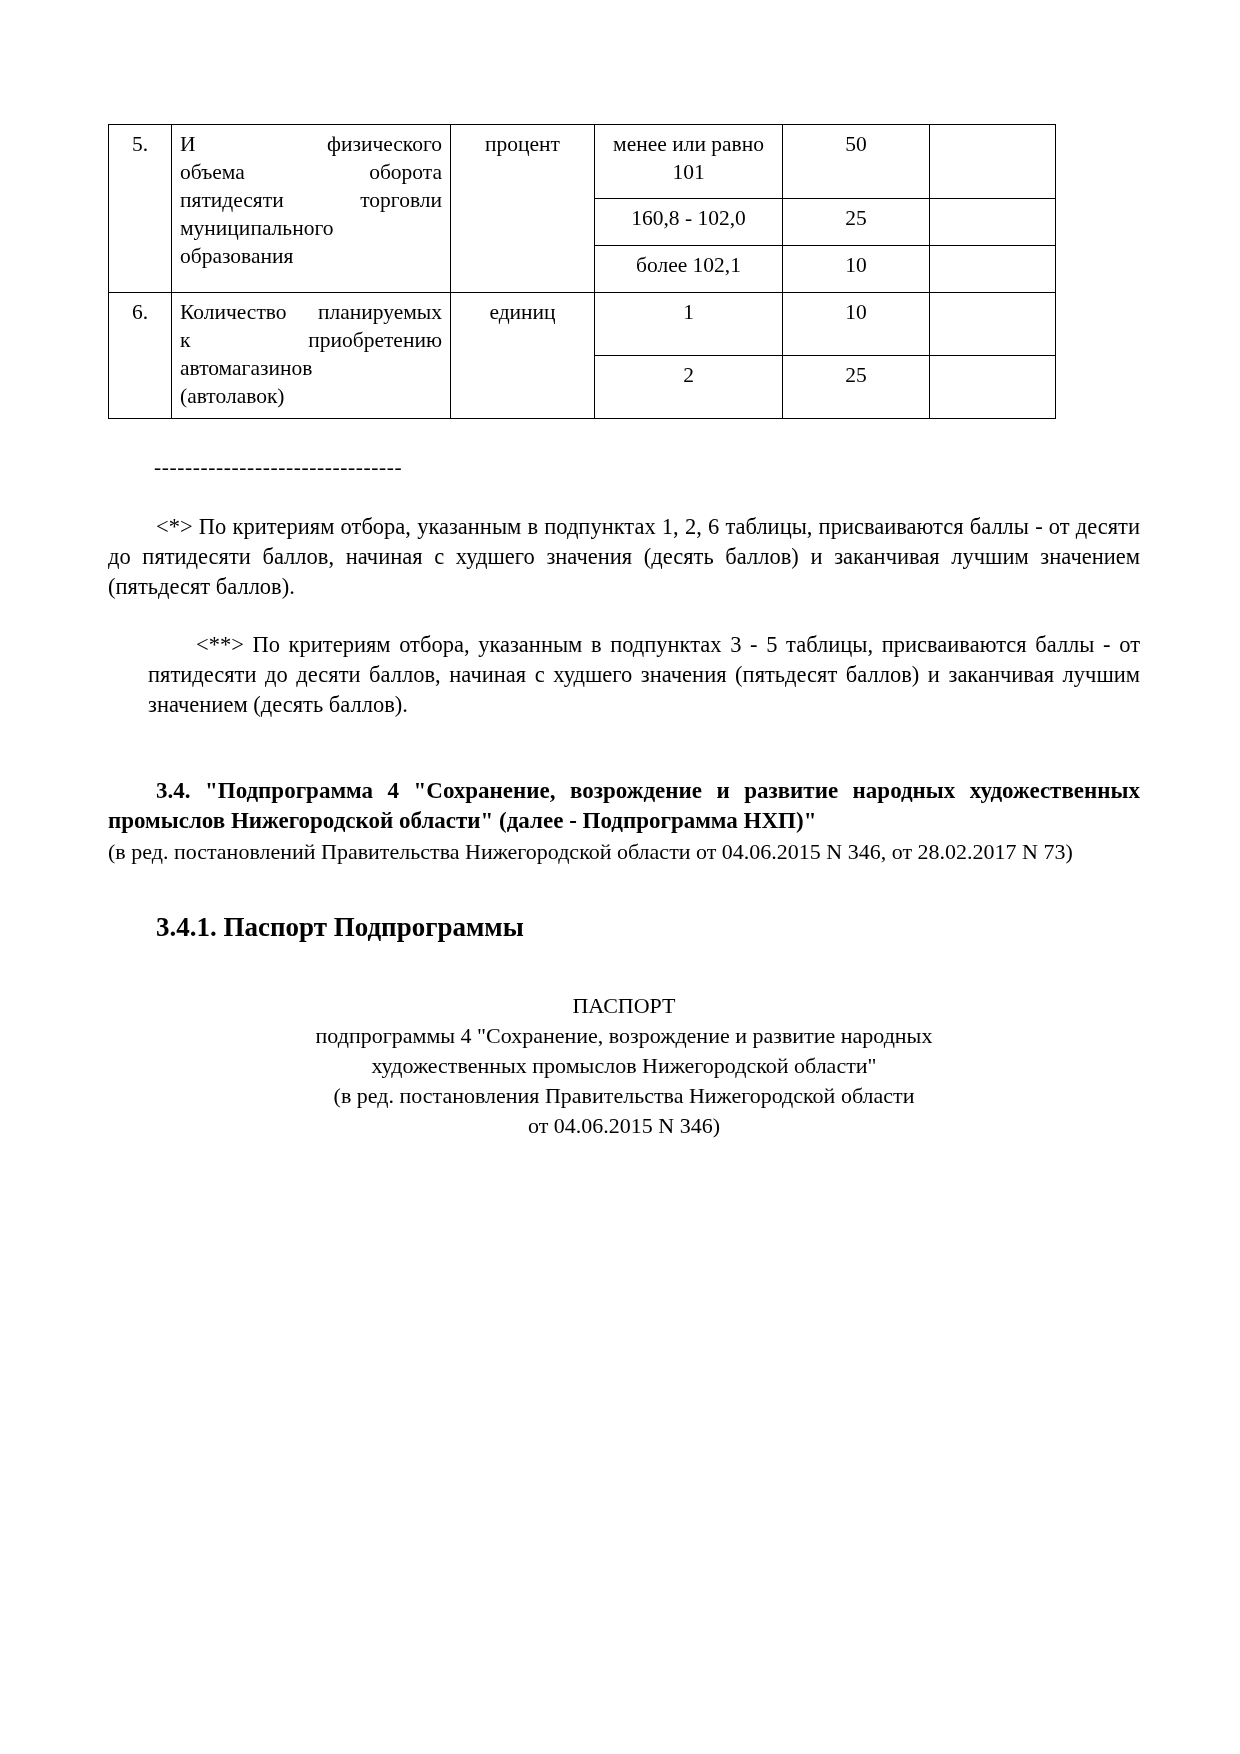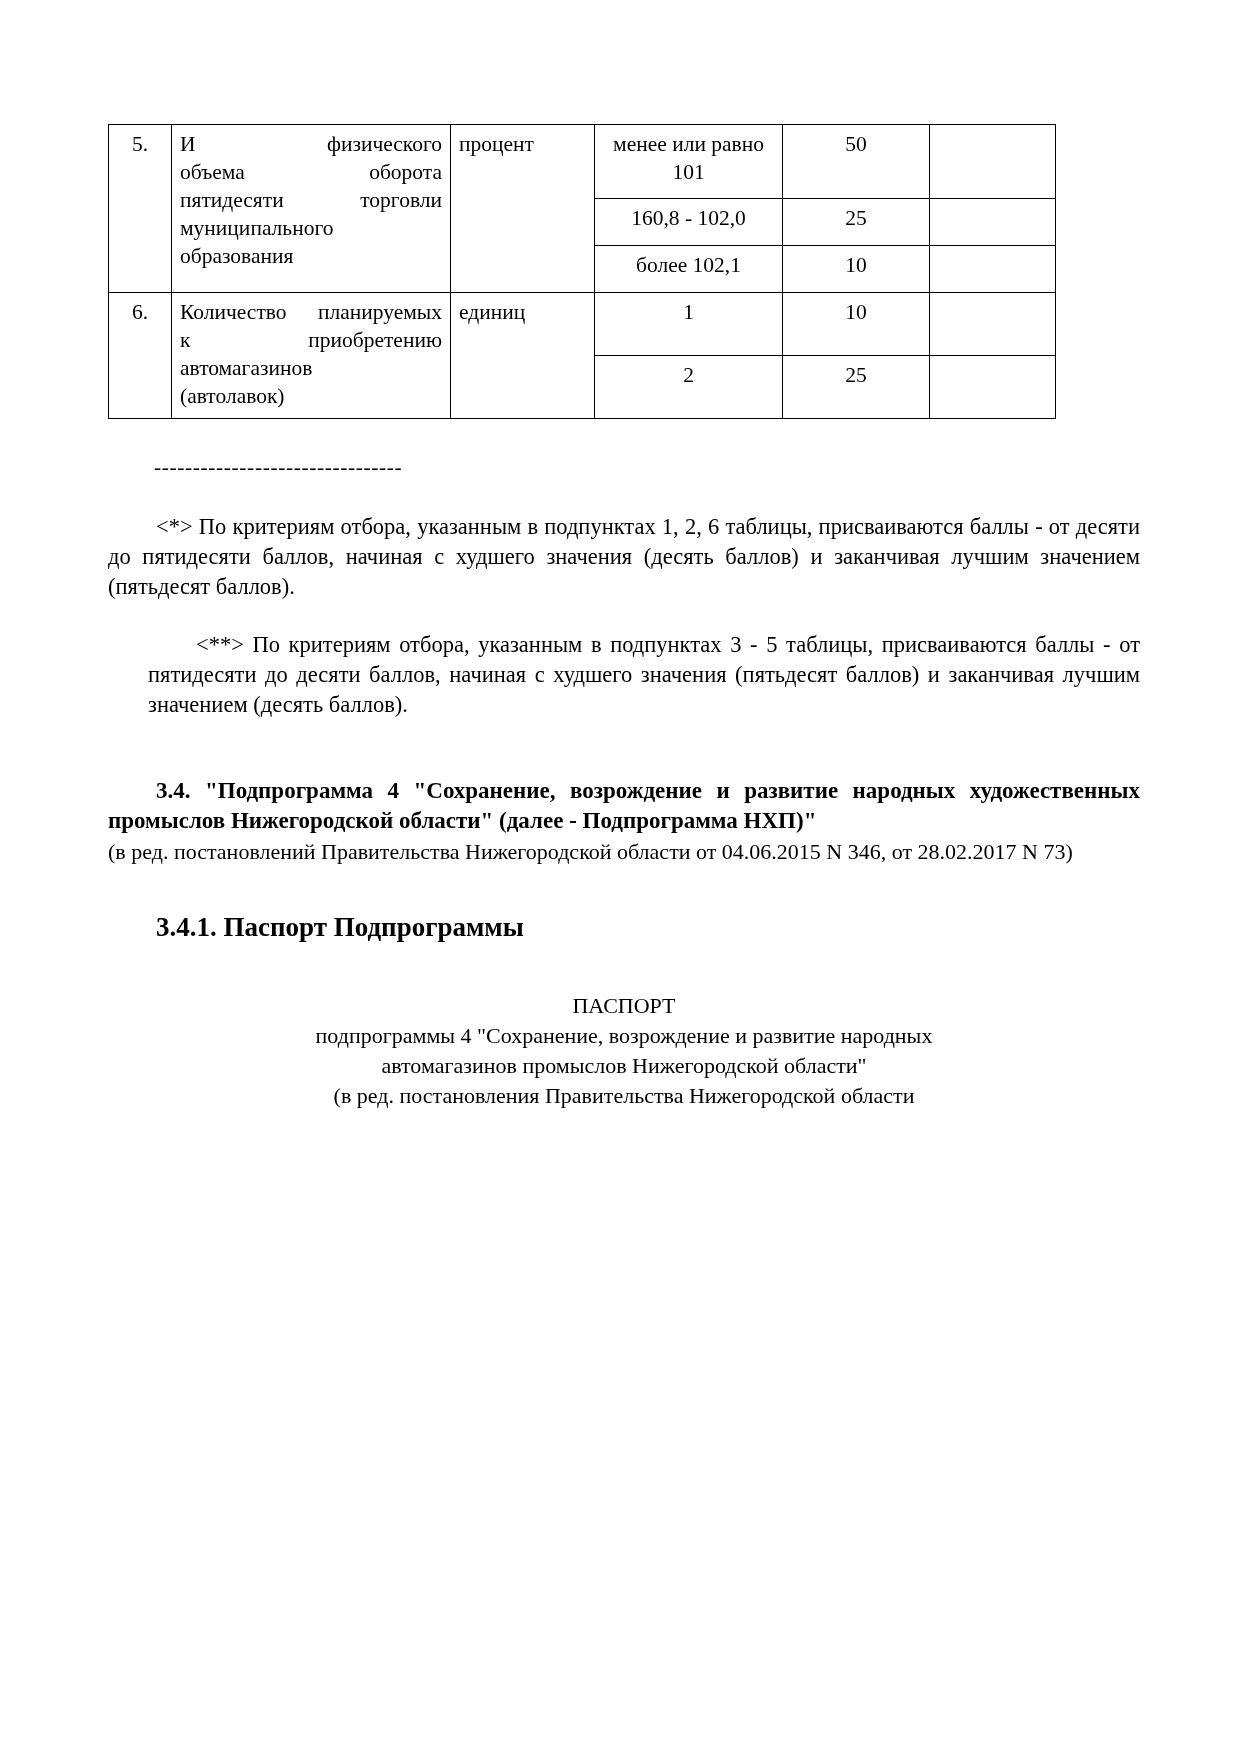--- a/index.html
+++ b/index.html
@@ -31,21 +31,21 @@
   }
   table.criteria td {
     border: 1.4px solid #000000;
     padding: 6px 8px 7px 8px;
     font-size: 21.5px;
     line-height: 1.30;
     vertical-align: top;
   }
   td.c-num      { width: 46px;  text-align: center; vertical-align: top; padding-top: 8px; }
   td.c-name     { width: 262px; text-align: justify; text-align-last: justify; hyphens: none; }
-  td.c-unit     { width: 127px; text-align: left; vertical-align: top; padding-top: 8px; font-family: Liberation Serif, serif; }
+  td.c-unit     { width: 127px; text-align: center; vertical-align: top; padding-top: 8px; font-family: Liberation Serif, serif; }
   td.c-range    { width: 171px; text-align: center; vertical-align: middle; }
   td.c-score    { width: 130px; text-align: center; vertical-align: middle; }
   td.c-empty    { width: 109px; }
 
   td.c-name .nm-line { display: block; }
   td.c-name .just { display: flex; justify-content: space-between; }
 
   .row-tall    { height: 74px; }
   .row-mid     { height: 47px; }
 
@@ -184,17 +184,18 @@
 
   <h3 class="sec">3.4. "Подпрограмма 4 "Сохранение, возрождение и развитие народных художественных промыслов Нижегородской области" (далее - Подпрограмма НХП)"</h3>
 
   <p class="ined">(в ред. постановлений Правительства Нижегородской области от 04.06.2015 N 346, от 28.02.2017 N 73)</p>
 
   <h4 class="subsec">3.4.1. Паспорт Подпрограммы</h4>
 
   <div class="passport">
     <div>ПАСПОРТ</div>
     <div>подпрограммы 4 "Сохранение, возрождение и развитие народных</div>
-    <div>автомагазинов промыслов Нижегородской области"</div>
+    <div>художественных промыслов Нижегородской области"</div>
     <div>(в ред. постановления Правительства Нижегородской области</div>
+    <div>от 04.06.2015 N 346)</div>
   </div>
 
 </div>
 
 </body></html>

